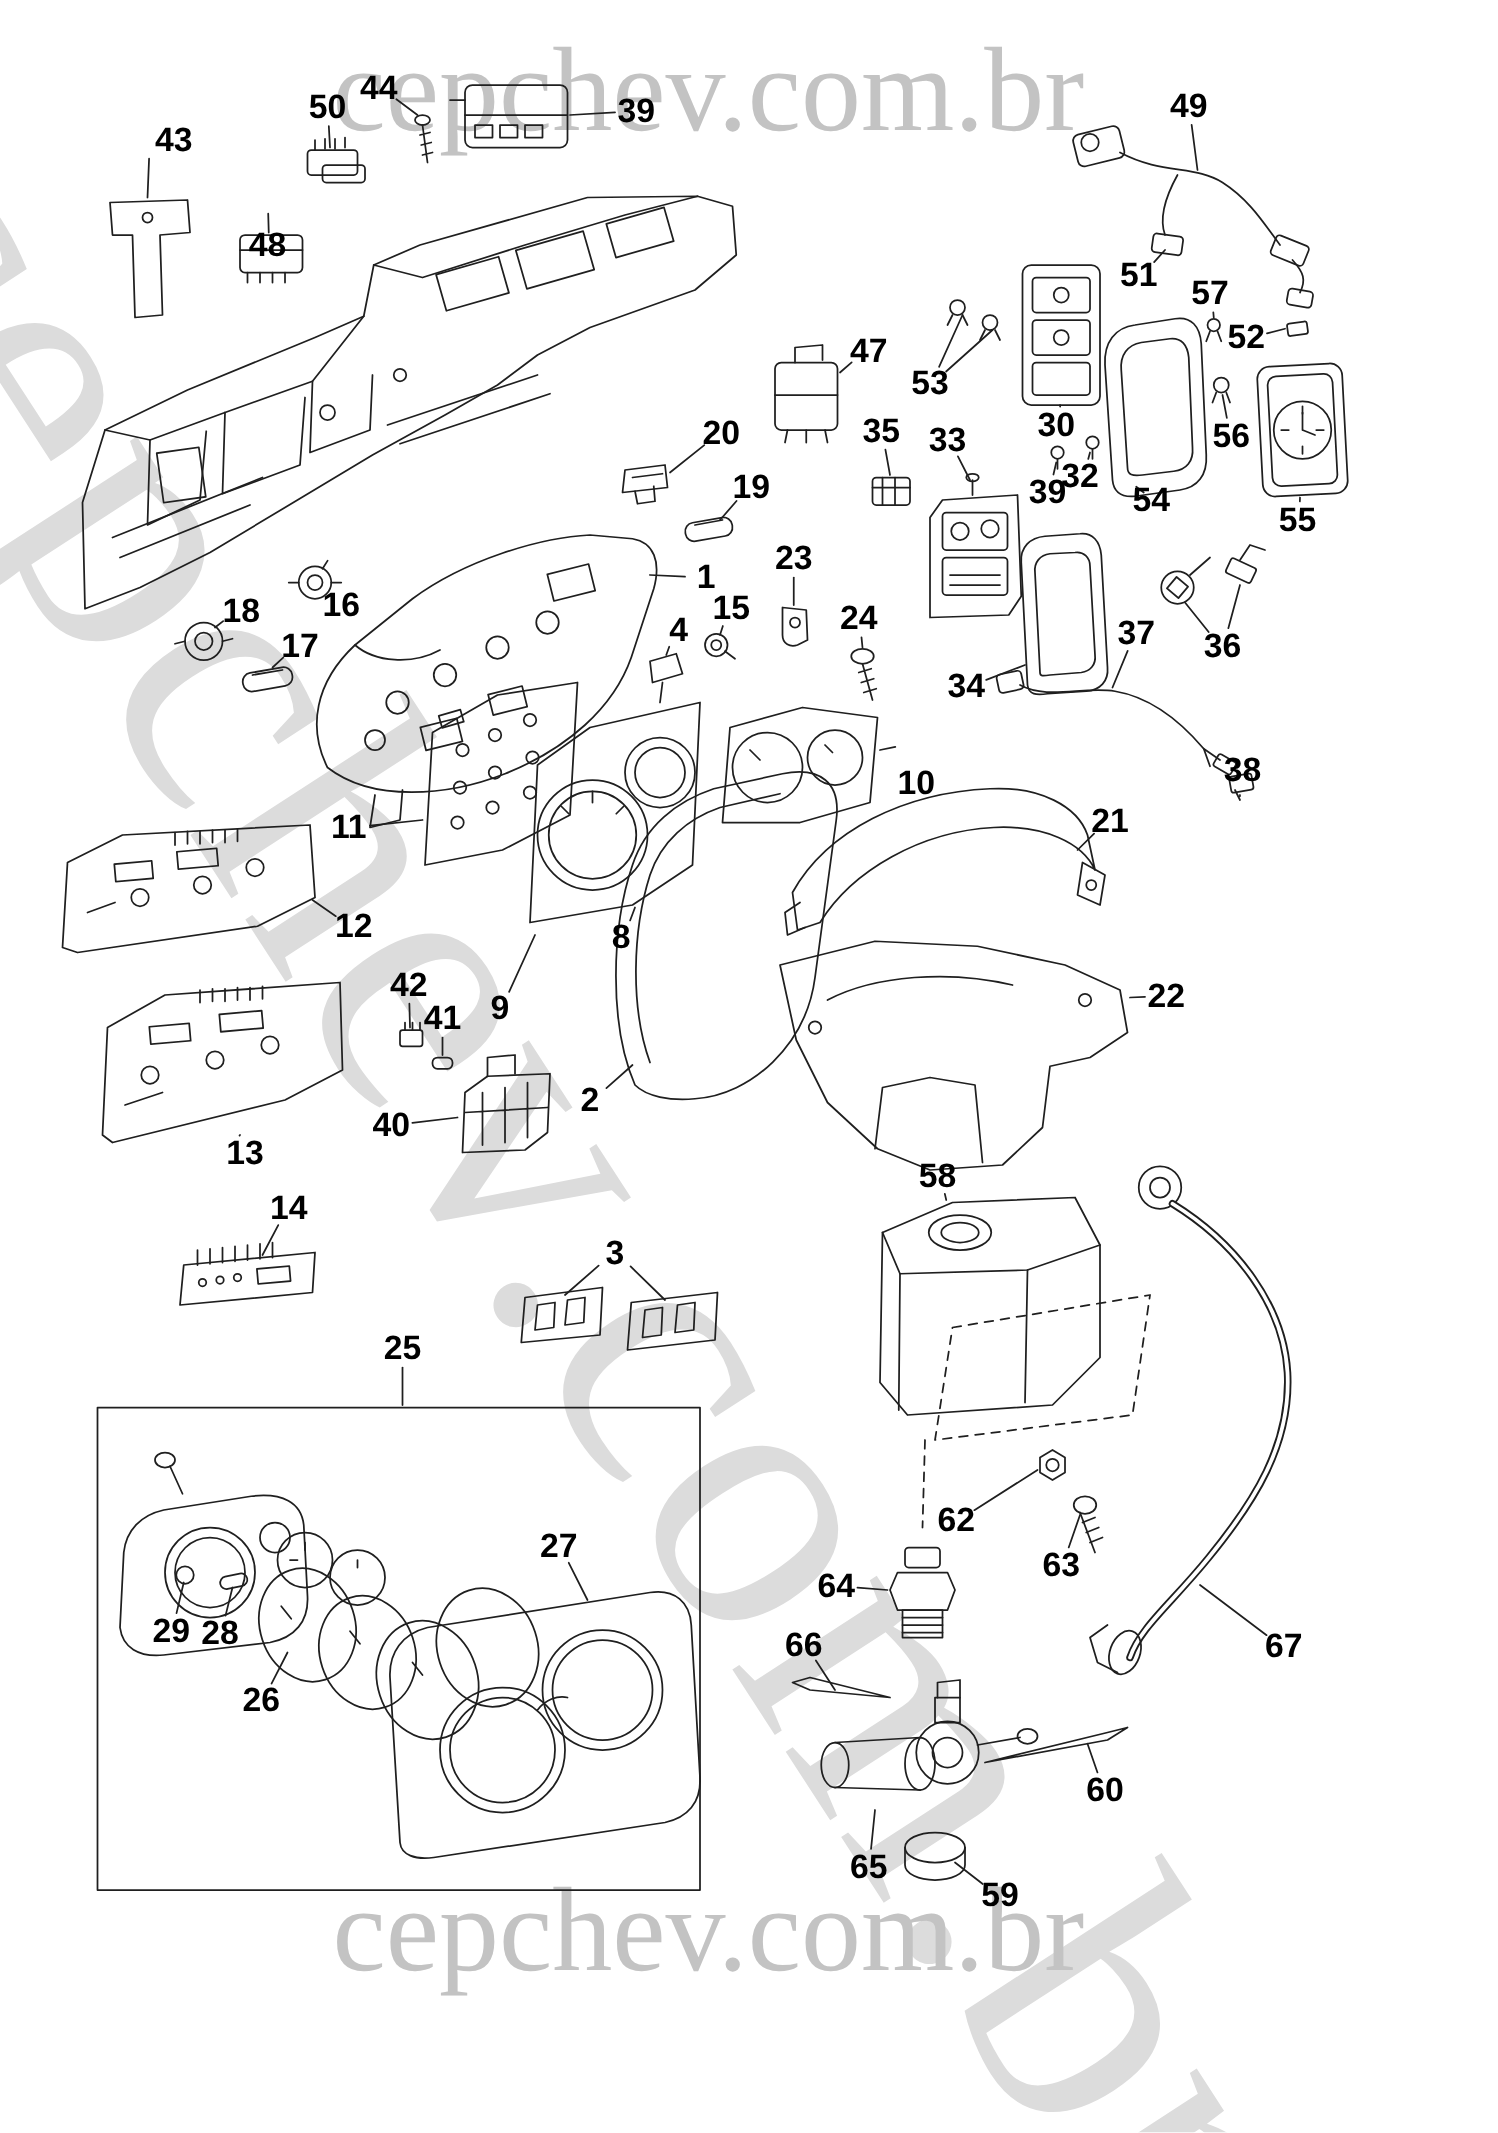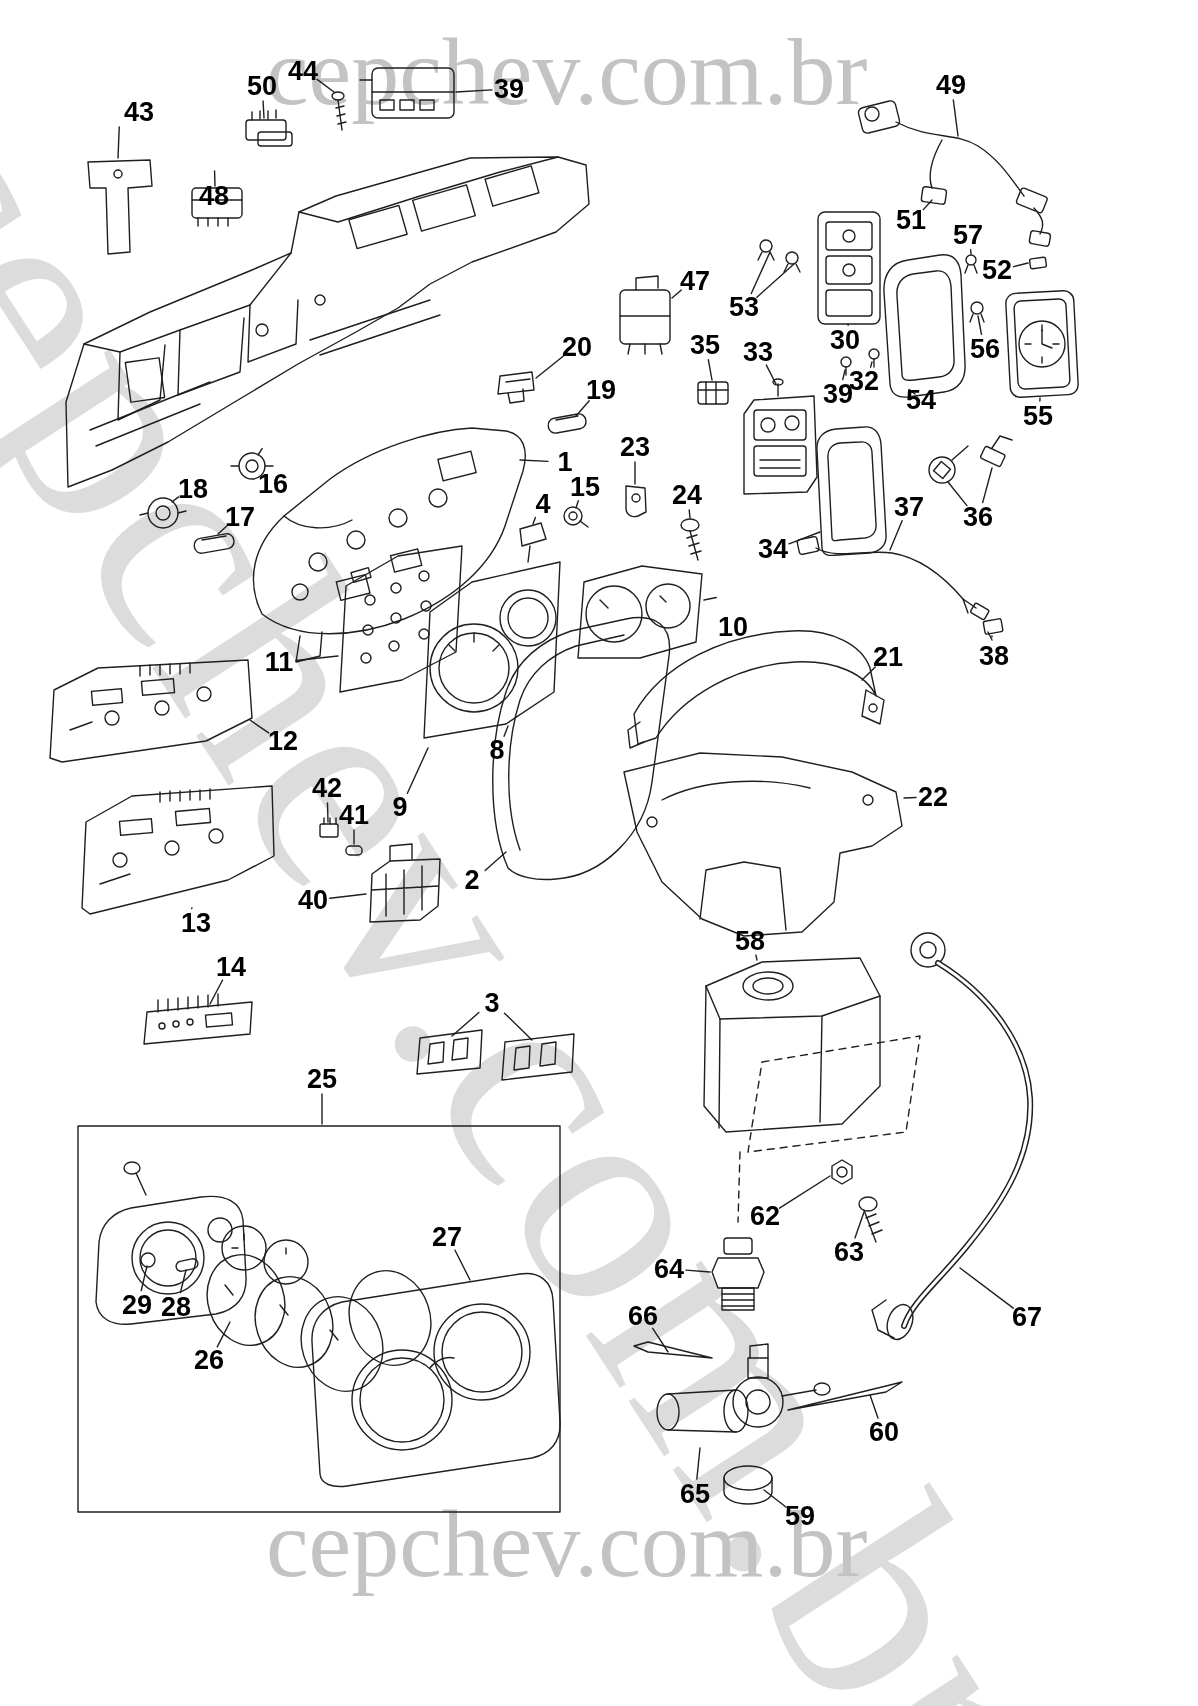--- a/index.html
+++ b/index.html
@@ -560,21 +560,21 @@
       <div class="part-label" style="left: 565px; top: 462px;">1</div>
       <div class="part-label" style="left: 193px; top: 489px;">18</div>
       <div class="part-label" style="left: 543px; top: 504px;">4</div>
       <div class="part-label" style="left: 585px; top: 487px;">15</div>
       <div class="part-label" style="left: 687px; top: 495px;">24</div>
       <div class="part-label" style="left: 240px; top: 517px;">17</div>
       <div class="part-label" style="left: 909px; top: 507px;">37</div>
       <div class="part-label" style="left: 978px; top: 517px;">36</div>
       <div class="part-label" style="left: 773px; top: 549px;">34</div>
       <div class="part-label" style="left: 733px; top: 595px; margin-top: 32px;">10</div>
-      <div class="part-label" style="left: 994px; top: 656px;">38</div>
+      <div class="part-label" style="left: 994px; top: 616px;">38</div>
       <div class="part-label" style="left: 279px; top: 662px;">11</div>
       <div class="part-label" style="left: 888px; top: 657px;">21</div>
       <div class="part-label" style="left: 283px; top: 741px;">12</div>
       <div class="part-label" style="left: 497px; top: 750px;">8</div>
       <div class="part-label" style="left: 933px; top: 797px;">22</div>
       <div class="part-label" style="left: 327px; top: 788px;">42</div>
       <div class="part-label" style="left: 354px; top: 815px;">41</div>
       <div class="part-label" style="left: 400px; top: 807px;">9</div>
       <div class="part-label" style="left: 472px; top: 880px;">2</div>
       <div class="part-label" style="left: 313px; top: 900px;">40</div>

